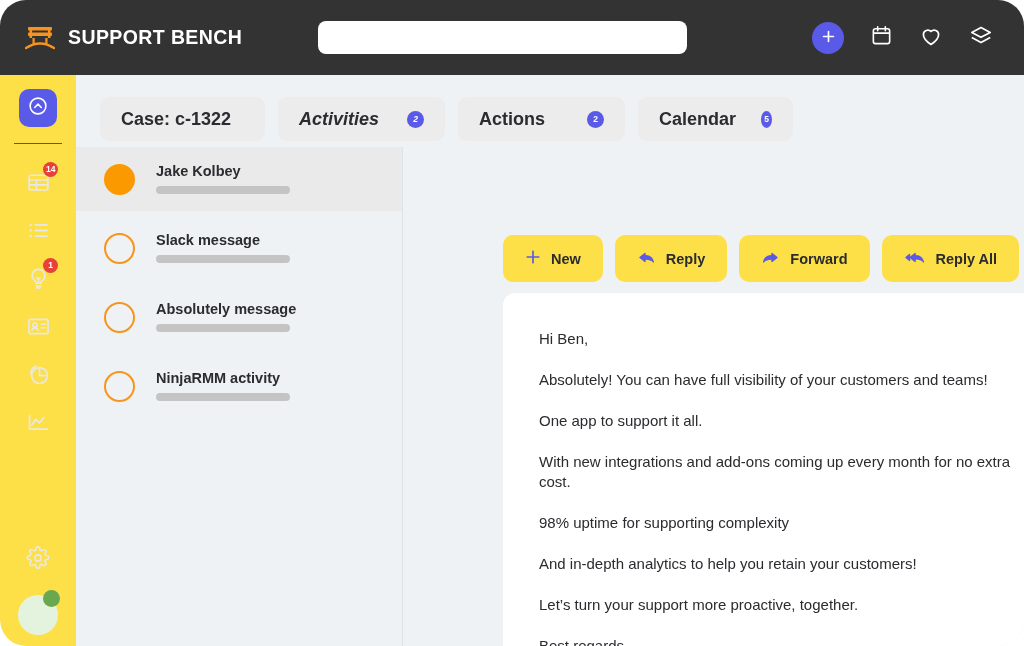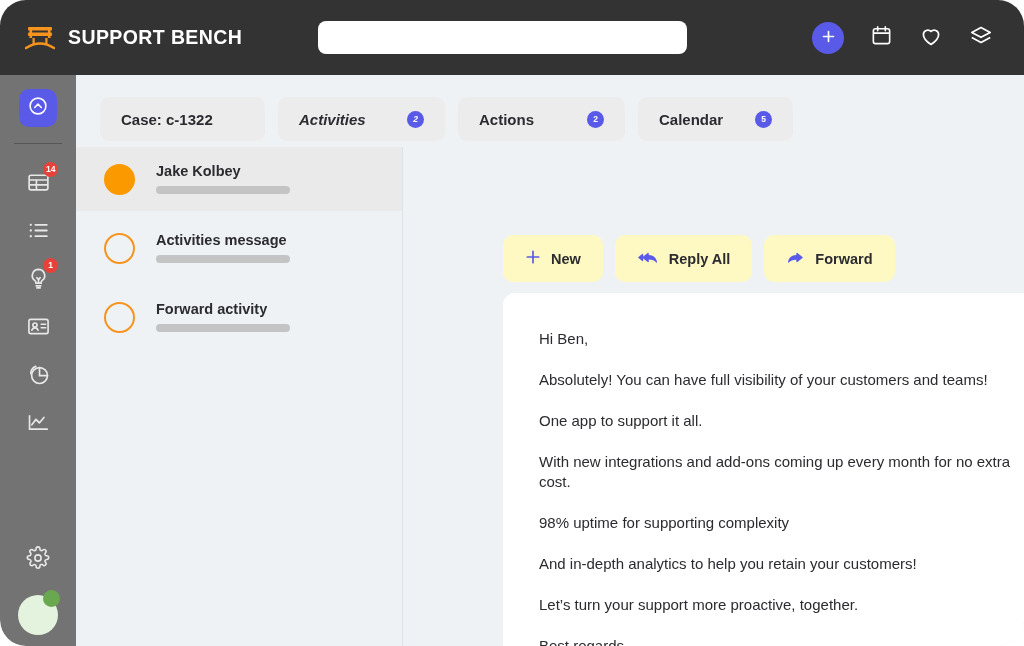--- a/index.html
+++ b/index.html
@@ -87,21 +87,21 @@
     align-items: center;
     justify-content: center;
     cursor: pointer;
   }
 
   
   .rail {
     position: absolute;
     left: 0; top: 75px;
     width: 76px; height: 571px;
-    background: #737373;
+    background: #fde047;
     border-bottom-left-radius: 26px;
   }
   .rail-top-item {
     position: absolute;
     left: 19px; top: 14px;
     width: 38px; height: 38px;
     border-radius: 10px;
     background: #5a5ae8;
     display: flex;
     align-items: center;
@@ -196,21 +196,21 @@
     border-radius: 9px;
     background: #ececec;
     display: flex;
     align-items: center;
     padding: 0 21px;
     gap: 14px;
     cursor: pointer;
     white-space: nowrap;
   }
   .tab-label {
-    font-size: 15px;
+    font-size: 18px;
     font-weight: bold;
     color: #2b2b30;
   }
   .tab-badge {
     width: 17px; height: 17px;
     border-radius: 50%;
     background: #5a5ae8;
     color: #fff;
     font-size: 8.5px;
     font-weight: bold;
@@ -271,21 +271,21 @@
     width: 620px; height: 505px;
   }
   .email-actions {
     position: absolute;
     left: 99px; top: 94px;
     display: flex;
     gap: 12px;
   }
   .act-btn {
     height: 47px;
-    background: #fef9c3;
+    background: #fde047;
     border: none;
     border-radius: 10px;
     display: flex;
     align-items: center;
     justify-content: center;
     gap: 10px;
     padding: 0 22px;
     cursor: pointer;
     font-family: "Liberation Sans", sans-serif;
   }
@@ -488,64 +488,79 @@
       <div class="list-item selected pad">
         <div class="bullet filled"></div>
         <div class="list-text">
           <span class="list-title">Jake Kolbey</span>
           <span class="list-sub"></span>
         </div>
       </div>
       <div class="list-item pad">
         <div class="bullet"></div>
         <div class="list-text">
-          <span class="list-title">Activities message</span>
+          <span class="list-title">Slack message</span>
+          <span class="list-sub"></span>
+        </div>
+      </div>
+      <div class="list-item pad">
+        <div class="bullet"></div>
+        <div class="list-text">
+          <span class="list-title">Absolutely message</span>
           <span class="list-sub"></span>
         </div>
       </div>
       <div class="list-item">
         <div class="bullet"></div>
         <div class="list-text">
-          <span class="list-title">Forward activity</span>
+          <span class="list-title">NinjaRMM activity</span>
           <span class="list-sub"></span>
         </div>
       </div>
     </div>
 
     <div class="email-col">
 
       <div class="email-actions">
         <button class="act-btn">
           <span>
             <svg viewBox="0 0 18 18" width="16" height="16">
               <path d="M9 2.6v12.8M2.6 9h12.8" stroke="#5a5ae8" stroke-width="1.9" stroke-linecap="round"></path>
             </svg>
           </span>
           <span class="act-label">New</span>
         </button>
 
+        <button class="act-btn">
+          <span>
+            <svg viewBox="0 0 24 24" width="19" height="19" fill="#5a5ae8">
+              <path d="M9.6 6.2 3.2 11.4a.8.8 0 0 0 0 1.2l6.4 5.2c.6.5 1.4 0 1.4-.7v-2.4c4.3.1 7.2 1.1 9.4 3.6.4.5 1.2.1 1.1-.5-.9-5.6-4.6-8.8-10.5-9.1V6.9c0-.7-.8-1.2-1.4-.7z"></path>
+            </svg>
+          </span>
+          <span class="act-label">Reply</span>
+        </button>
+
+        <button class="act-btn">
+          <span>
+            <svg viewBox="0 0 24 24" width="19" height="19" fill="#5a5ae8">
+              <path d="M14.4 6.2l6.4 5.2a.8.8 0 0 1 0 1.2l-6.4 5.2c-.6.5-1.4 0-1.4-.7v-2.4c-4.3.1-7.2 1.1-9.4 3.6-.4.5-1.2.1-1.1-.5.9-5.6 4.6-8.8 10.5-9.1V6.9c0-.7.8-1.2 1.4-.7z"></path>
+            </svg>
+          </span>
+          <span class="act-label">Forward</span>
+        </button>
 
         <button class="act-btn">
           <span>
             <svg viewBox="0 0 28 24" width="22" height="19" fill="#5a5ae8">
               <path d="M6.6 7.4 1.9 11.4a.8.8 0 0 0 0 1.2l4.7 4c.6.5 1.3 0 1.3-.7V8.1c0-.7-.7-1.2-1.3-.7z"></path>
               <path d="M13.6 6.2 7.2 11.4a.8.8 0 0 0 0 1.2l6.4 5.2c.6.5 1.4 0 1.4-.7v-2.4c4.3.1 7.2 1.1 9.4 3.6.4.5 1.2.1 1.1-.5-.9-5.6-4.6-8.8-10.5-9.1V6.9c0-.7-.8-1.2-1.4-.7z"></path>
             </svg>
           </span>
           <span class="act-label">Reply All</span>
         </button>
-
-        <button class="act-btn">
-          <span>
-            <svg viewBox="0 0 24 24" width="19" height="19" fill="#5a5ae8">
-              <path d="M14.4 6.2l6.4 5.2a.8.8 0 0 1 0 1.2l-6.4 5.2c-.6.5-1.4 0-1.4-.7v-2.4c-4.3.1-7.2 1.1-9.4 3.6-.4.5-1.2.1-1.1-.5.9-5.6 4.6-8.8 10.5-9.1V6.9c0-.7.8-1.2 1.4-.7z"></path>
-            </svg>
-          </span>
-          <span class="act-label">Forward</span>
-        </button>
       </div>
 
       <div class="email-card">
         <p class="email-para">Hi Ben,</p>
         <p class="email-para">Absolutely! You can have full visibility of your customers and teams!</p>
         <p class="email-para">One app to support it all.</p>
         <p class="email-para">With new integrations and add-ons coming up every month for no extra cost.</p>
         <p class="email-para">98% uptime for supporting complexity</p>
         <p class="email-para">And in-depth analytics to help you retain your customers!</p>
         <p class="email-para">Let’s turn your support more proactive, together.</p>

